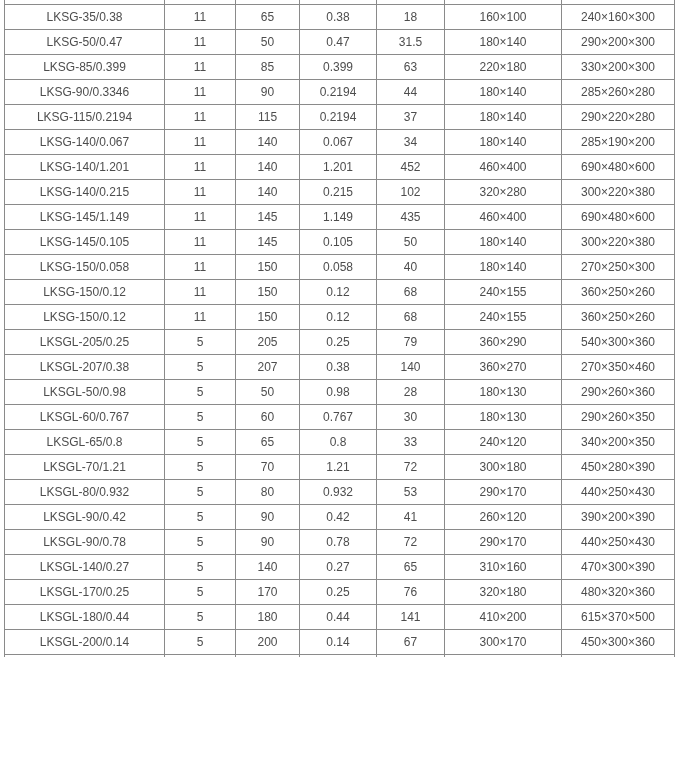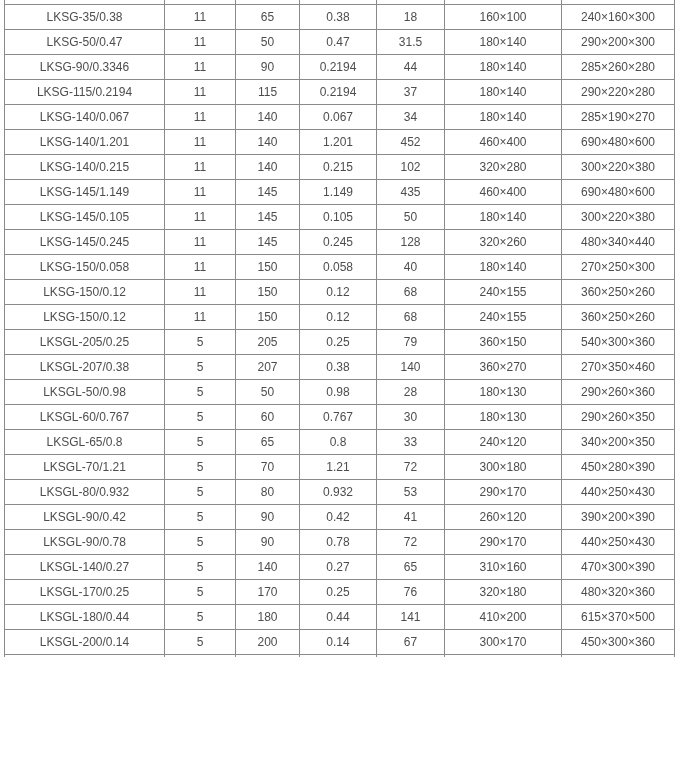--- a/index.html
+++ b/index.html
@@ -84,20 +84,29 @@
         <tr>
           <td>LKSG-50/0.47</td>
           <td>11</td>
           <td>50</td>
           <td>0.47</td>
           <td>31.5</td>
           <td>180×140</td>
           <td>290×200×300</td>
         </tr>
         <tr>
+          <td>LKSG-85/0.399</td>
+          <td>11</td>
+          <td>85</td>
+          <td>0.399</td>
+          <td>63</td>
+          <td>220×180</td>
+          <td>330×200×300</td>
+        </tr>
+        <tr>
           <td>LKSG-90/0.3346</td>
           <td>11</td>
           <td>90</td>
           <td>0.2194</td>
           <td>44</td>
           <td>180×140</td>
           <td>285×260×280</td>
         </tr>
         <tr>
           <td>LKSG-115/0.2194</td>
@@ -108,21 +117,21 @@
           <td>180×140</td>
           <td>290×220×280</td>
         </tr>
         <tr>
           <td>LKSG-140/0.067</td>
           <td>11</td>
           <td>140</td>
           <td>0.067</td>
           <td>34</td>
           <td>180×140</td>
-          <td>285×190×270</td>
+          <td>285×190×200</td>
         </tr>
         <tr>
           <td>LKSG-140/1.201</td>
           <td>11</td>
           <td>140</td>
           <td>1.201</td>
           <td>452</td>
           <td>460×400</td>
           <td>690×480×600</td>
         </tr>
@@ -147,29 +156,20 @@
         <tr>
           <td>LKSG-145/0.105</td>
           <td>11</td>
           <td>145</td>
           <td>0.105</td>
           <td>50</td>
           <td>180×140</td>
           <td>300×220×380</td>
         </tr>
         <tr>
-          <td>LKSG-145/0.245</td>
-          <td>11</td>
-          <td>145</td>
-          <td>0.245</td>
-          <td>128</td>
-          <td>320×260</td>
-          <td>480×340×440</td>
-        </tr>
-        <tr>
           <td>LKSG-150/0.058</td>
           <td>11</td>
           <td>150</td>
           <td>0.058</td>
           <td>40</td>
           <td>180×140</td>
           <td>270×250×300</td>
         </tr>
         <tr>
           <td>LKSG-150/0.12</td>
@@ -188,21 +188,21 @@
           <td>68</td>
           <td>240×155</td>
           <td>360×250×260</td>
         </tr>
         <tr>
           <td>LKSGL-205/0.25</td>
           <td>5</td>
           <td>205</td>
           <td>0.25</td>
           <td>79</td>
-          <td>360×150</td>
+          <td>360×290</td>
           <td>540×300×360</td>
         </tr>
         <tr>
           <td>LKSGL-207/0.38</td>
           <td>5</td>
           <td>207</td>
           <td>0.38</td>
           <td>140</td>
           <td>360×270</td>
           <td>270×350×460</td>

